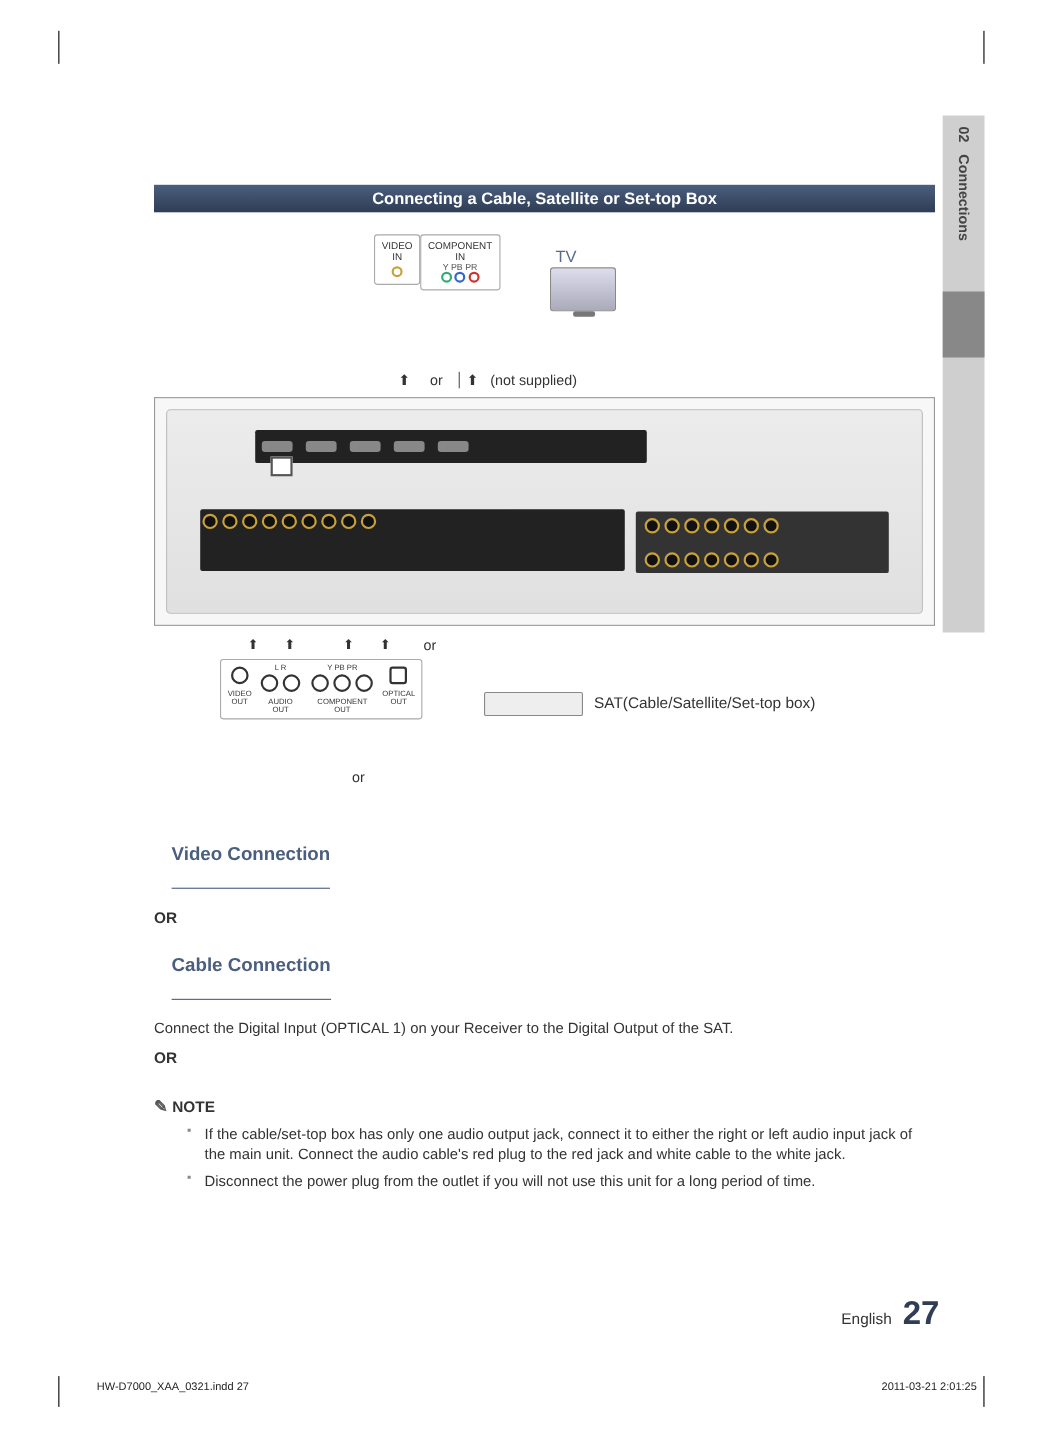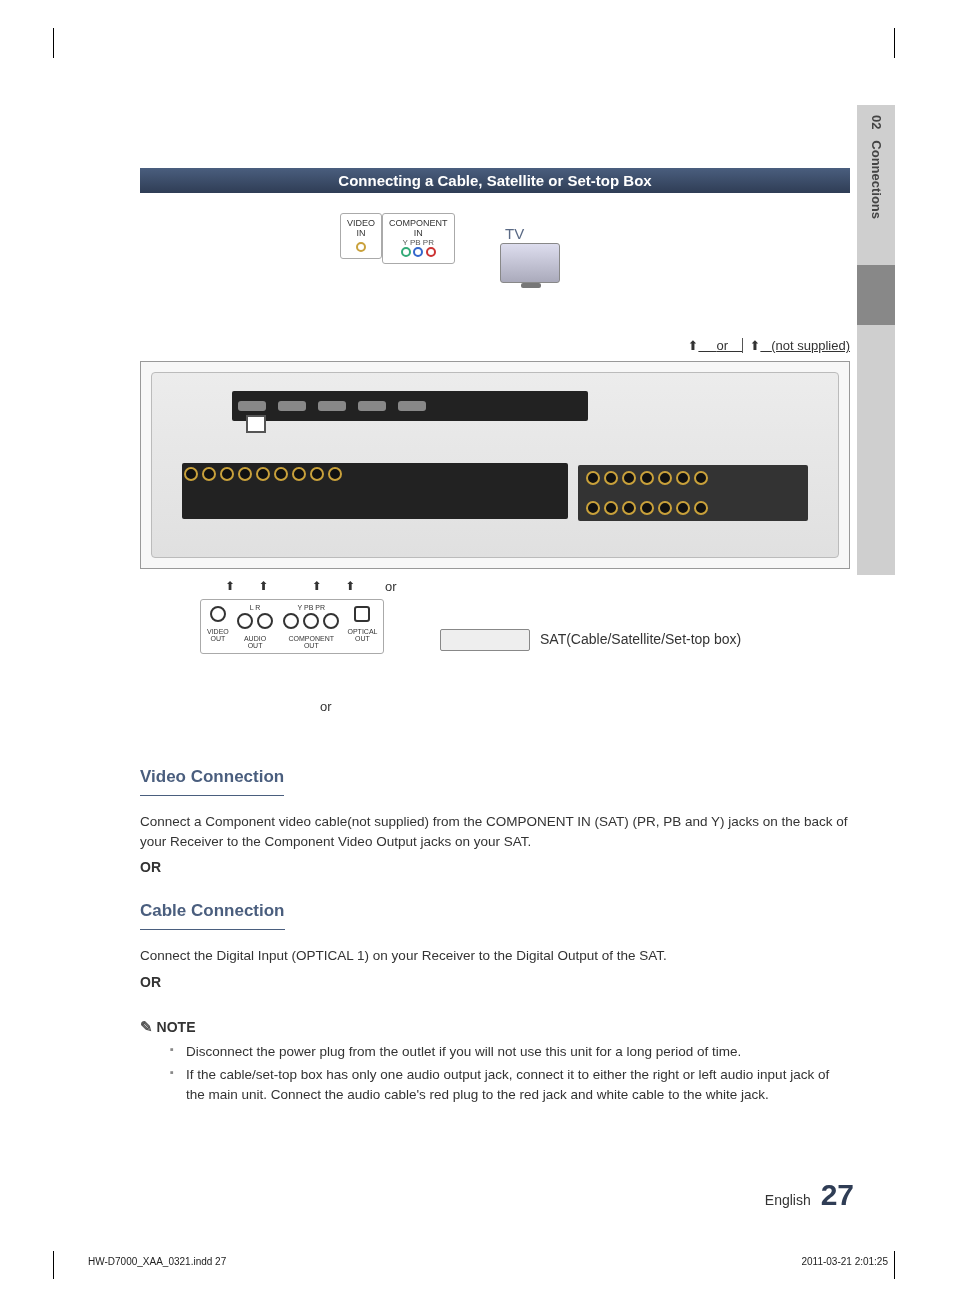--- a/index.html
+++ b/index.html
@@ -51,33 +51,33 @@
   .diagram { margin: 0 0 20px 0; }
   .diagram-box { border:1px solid #999; background:#f7f7f7; height:208px; position:relative; margin-top:8px;}
   .tv-area { position:relative; height:120px; margin-left:200px;}
   .port-box { display:inline-block; border:1px solid #aaa; background:#fff; padding:4px 6px; font-size:9px; text-align:center; vertical-align:top; border-radius:3px;}
   .port-row { font-size:8px; color:#555; }
   .arrow-up { display:inline-block; font-size:13px; }
   .small { font-size:13px; }
   .tv-label { position:absolute; left:165px; top:12px; font-size:15px; color:#5a6a85; font-weight:normal;}
   .tv-icon { position:absolute; left:160px; top:30px; width:60px; height:40px; background:linear-gradient(#dde,#aab); border:1px solid #888; border-radius:3px;}
   .tv-icon:after{content:"";position:absolute;bottom:-6px;left:20px;width:20px;height:5px;background:#777;border-radius:2px;}
-  .mid-row { text-align:right; font-size:13px; margin:5px 0 2px 222px;text-decoration:underline;}
+  .mid-row { text-align:left; font-size:13px; margin:5px 0 2px 222px;}
   .sat-area { position:relative; margin-top:10px; height:150px;}
   .sat-ports { position:absolute; left:60px; top:20px; border:1px solid #aaa; background:#fff; padding:4px; font-size:8px; text-align:center; border-radius:3px;}
   .sat-ports .jack { display:inline-block; width:16px; height:16px; border:2px solid #333; border-radius:50%; margin:2px;}
   .sat-ports .col { display:inline-block; vertical-align:top; margin:0 2px;}
   .sat-ports .lbl2 { font-size:7px; display:block; margin-top:2px;}
   .sat-box { position:absolute; left:300px; top:50px; width:90px; height:22px; border:1px solid #888; background:#eee; border-radius:2px;}
   .sat-caption { position:absolute; left:400px; top:52px; font-size:14px;}
   .or-bottom { position:absolute; left:180px; top:120px; font-size:13px;}
   .or-mid2 { position:absolute; left:160px; top:0px; font-size:13px;}
   .arrows-row { position:absolute; left:75px; top:0; font-size:12px;}
   .arrows-row span{margin:0 10px;}
-  h3.subhead { color:#4a5e7e; font-weight:bold; font-size:17px; border-bottom:1px solid #4a5e7e; display:inline-block; padding-bottom:8px; margin:18px 0 10px 0;}
+  h3.subhead { color:#4a5e7e; font-weight:bold; font-size:17px; border-bottom:1px solid #4a5e7e; display:inline-block; padding-bottom:20px; margin:18px 0 10px 16px;}
   p.body { font-size:13.5px; line-height:1.45; color:#333; margin:6px 0;}
   .or-text { font-weight:bold; font-size:14px; margin:8px 0;}
   .note-head { font-weight:bold; font-size:14px; margin-top:28px;}
   .note-head .pen { font-size:15px; margin-right:4px; color:#555;}
   ul.notes { list-style:none; padding-left:30px; margin-top:6px;}
   ul.notes li { font-size:13.5px; line-height:1.45; position:relative; padding-left:16px; margin-bottom:4px;}
   ul.notes li:before { content:"▪"; color:#888; position:absolute; left:0; top:0; font-size:11px;}
   .footer-pg { position:absolute; right:100px; bottom:95px; font-size:14px; color:#333;}
   .footer-pg .num { font-size:30px; font-weight:bold; color:#2f3d55; margin-left:6px;}
   .footer-file { position:absolute; left:72px; bottom:40px; font-size:10px; color:#222;margin-left:16px;}
@@ -193,33 +193,32 @@
 OUT</span>
         </span>
       </div>
       <div class="sat-box"></div>
       <div class="sat-caption">SAT(Cable/Satellite/Set-top box)</div>
       <div class="or-bottom">or</div>
     </div>
   </div>
 
   <h3 class="subhead">Video Connection</h3>
-  <p class="body">Connect a Component video cable(not supplied) from the COMPONENT IN (SAT) (PR, PB and Y) jacks on the back of your Receiver to the Component Video Output jacks on your SAT.</p>
   <div class="or-text">OR</div>
 
   <h3 class="subhead">Cable Connection</h3>
   <p class="body">Connect the Digital Input (OPTICAL 1) on your Receiver to the Digital Output of the SAT.</p>
   <div class="or-text">OR</div>
 
   <div class="note-head">
     <span class="pen">✎</span><span>NOTE</span>
   </div>
   <ul class="notes">
+    <li>If the cable/set-top box has only one audio output jack, connect it to either the right or left audio input jack of the main unit. Connect the audio cable's red plug to the red jack and white cable to the white jack.</li>
     <li>Disconnect the power plug from the outlet if you will not use this unit for a long period of time.</li>
-    <li>If the cable/set-top box has only one audio output jack, connect it to either the right or left audio input jack of the main unit. Connect the audio cable's red plug to the red jack and white cable to the white jack.</li>
   </ul>
 
 </div>
 
 <div class="footer-pg">
   <span>English</span>
   <span class="num">27</span>
 </div>
 <div class="footer-file">HW-D7000_XAA_0321.indd   27</div>
 <div class="footer-date">2011-03-21   2:01:25</div>

